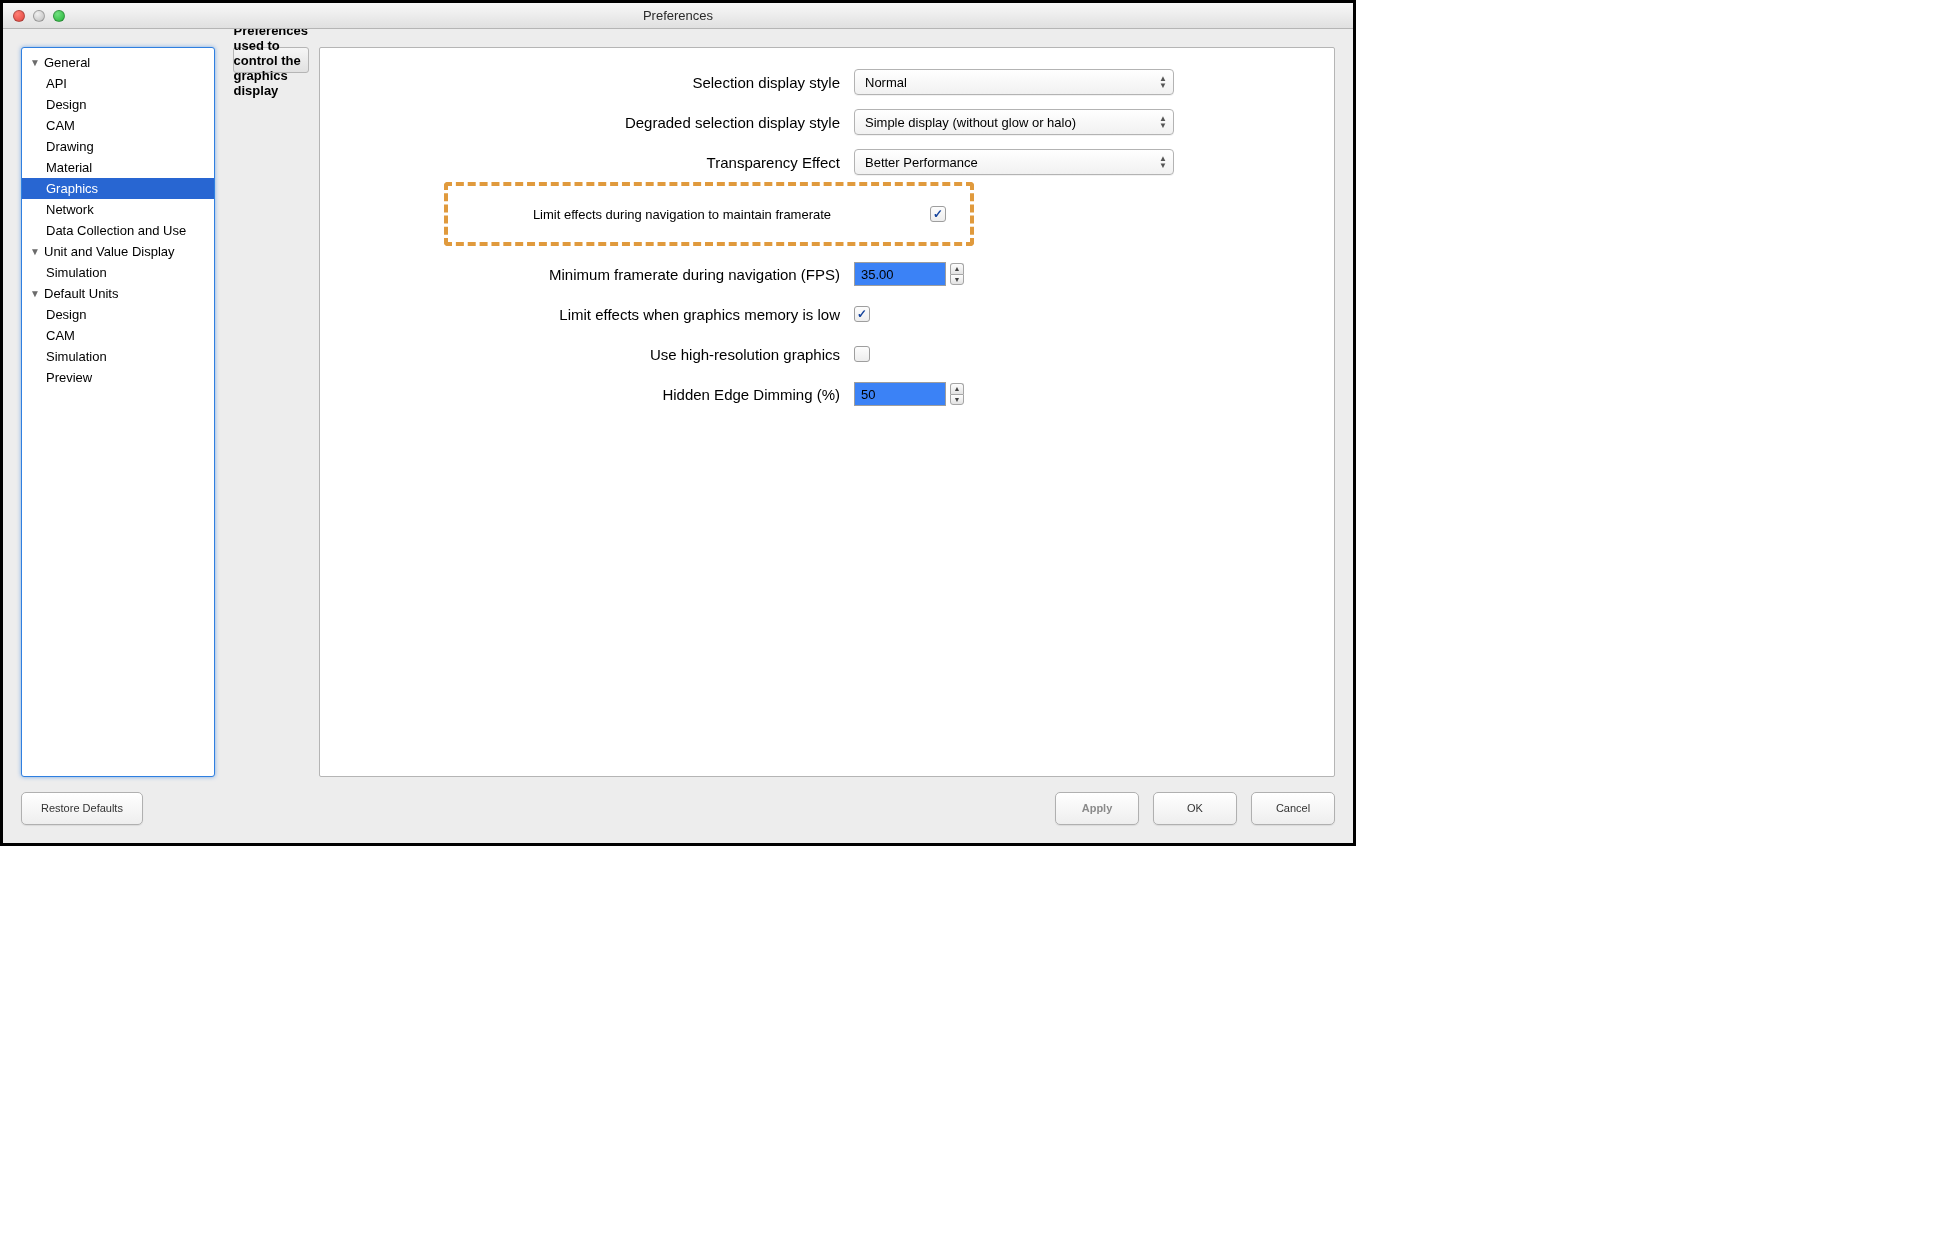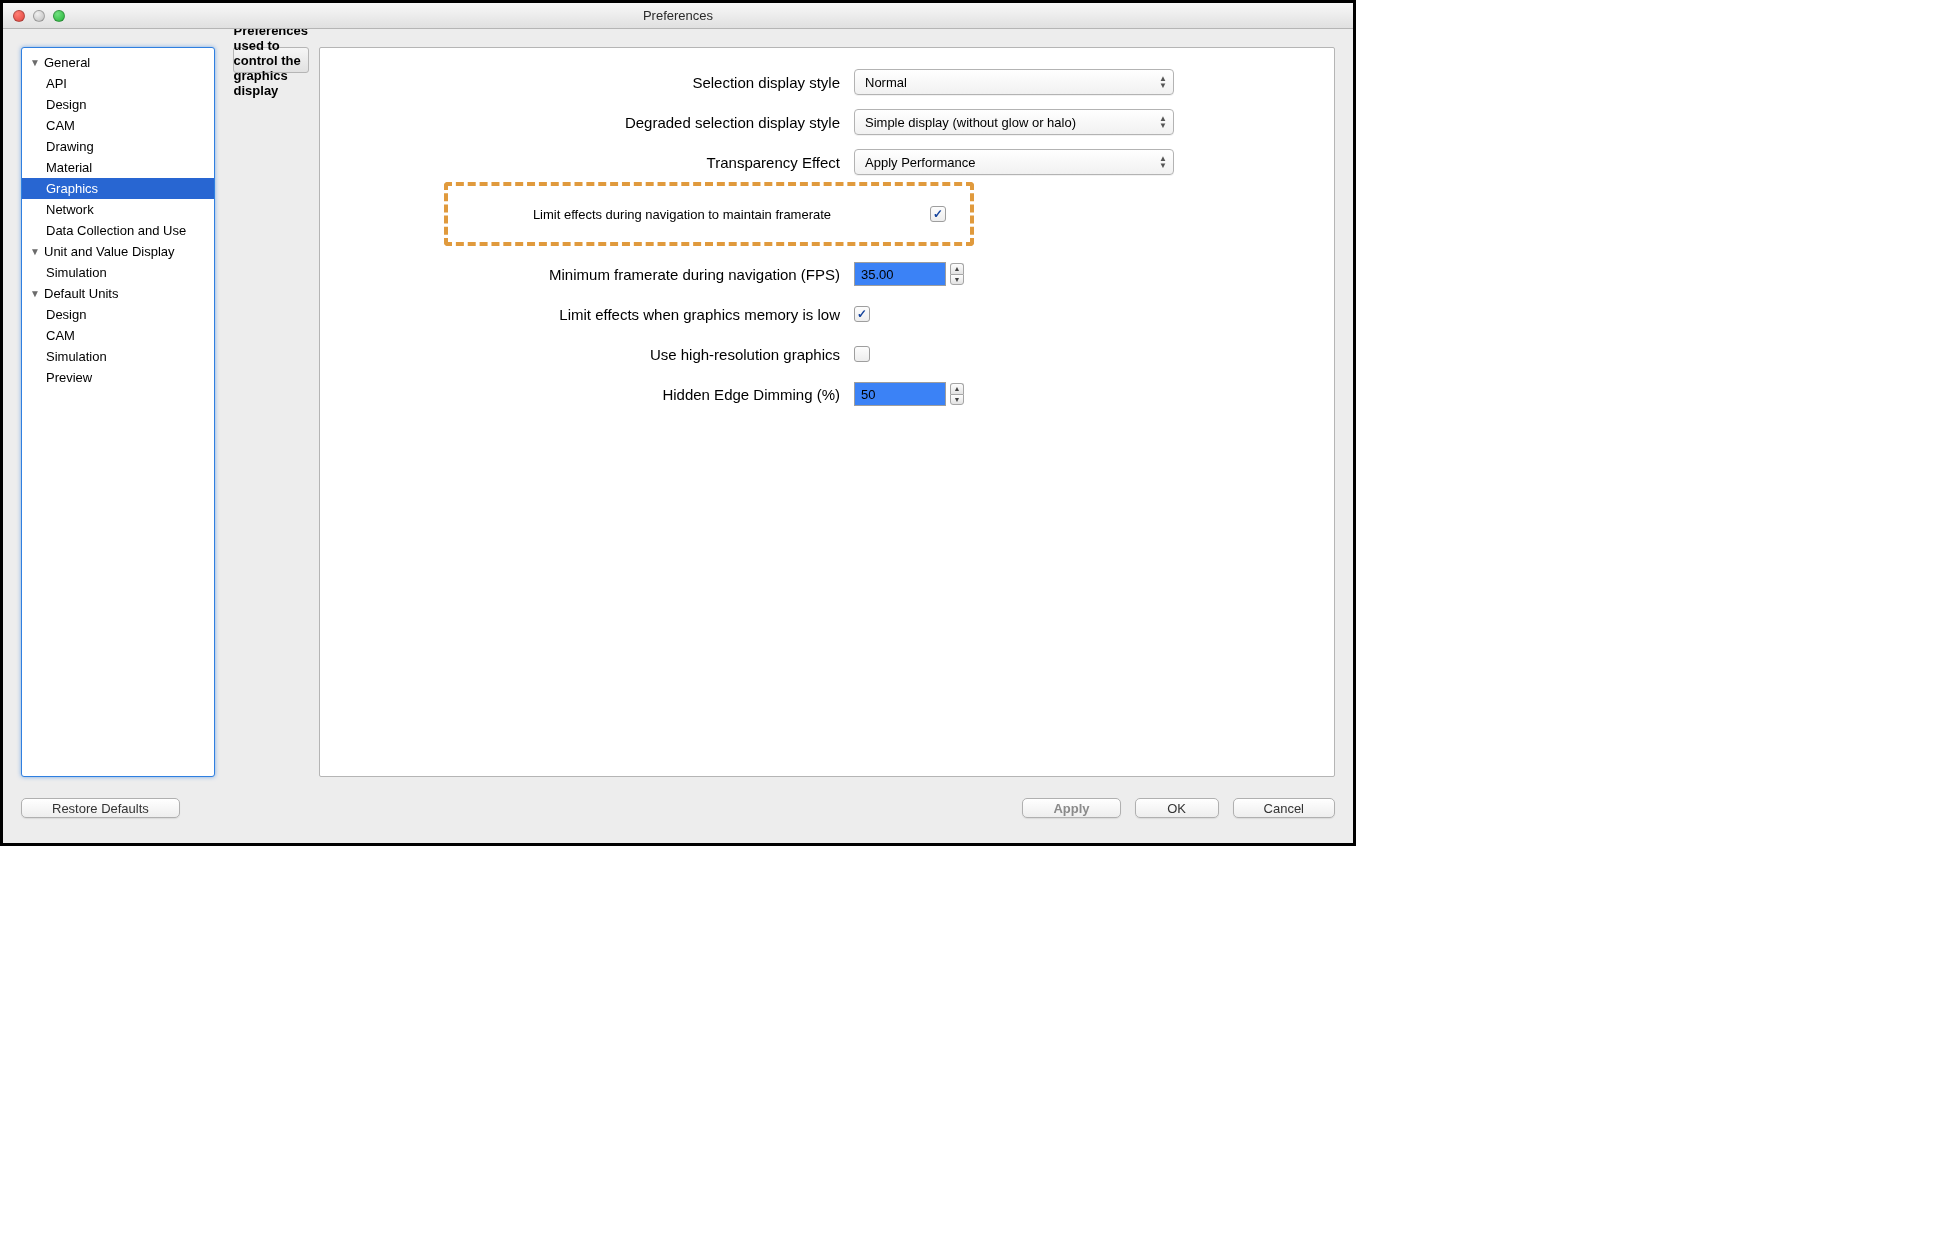--- a/index.html
+++ b/index.html
@@ -178,26 +178,26 @@
   .footer {
     height: 56px;
     padding: 0 18px 14px 18px;
     display: flex;
     align-items: center;
     justify-content: space-between;
   }
   .footer-right { display: flex; gap: 14px; }
   .mac-btn {
     min-width: 84px;
-    height: 20px;
-    padding: 0 30px;
+    height: 33px;
+    padding: 0 19px;
     background: linear-gradient(to bottom,#ffffff,#eeeeee);
     border: 1px solid #b0b0b0;
     border-radius: 5px;
-    font-size: 13px;
+    font-size: 11px;
     font-family: inherit;
     color: #333;
     cursor: pointer;
     box-shadow: 0 1px 0 rgba(255,255,255,0.6) inset, 0 1px 1px rgba(0,0,0,0.08);
   }
   .mac-btn.dim { color: #8a8a8a; font-weight: bold; }
 </style>
 </head>
 <body>
 
@@ -289,21 +289,21 @@
               <span>Simple display (without glow or halo)</span>
               <span class="arrows">▲<br>▼</span>
             </div>
           </div>
         </div>
 
         <div class="form-row">
           <div class="form-label">Transparency Effect</div>
           <div class="control-cell">
             <div class="mac-select">
-              <span>Apply Performance</span>
+              <span>Better Performance</span>
               <span class="arrows">▲<br>▼</span>
             </div>
           </div>
         </div>
 
         <div style="display:flex;">
           <div style="flex:1;display:flex;justify-content:flex-end;">
             <div class="highlight-box">
               <div class="highlight-row">
                 <div style="flex:1;text-align:center;">Limit effects during navigation to maintain framerate</div>

